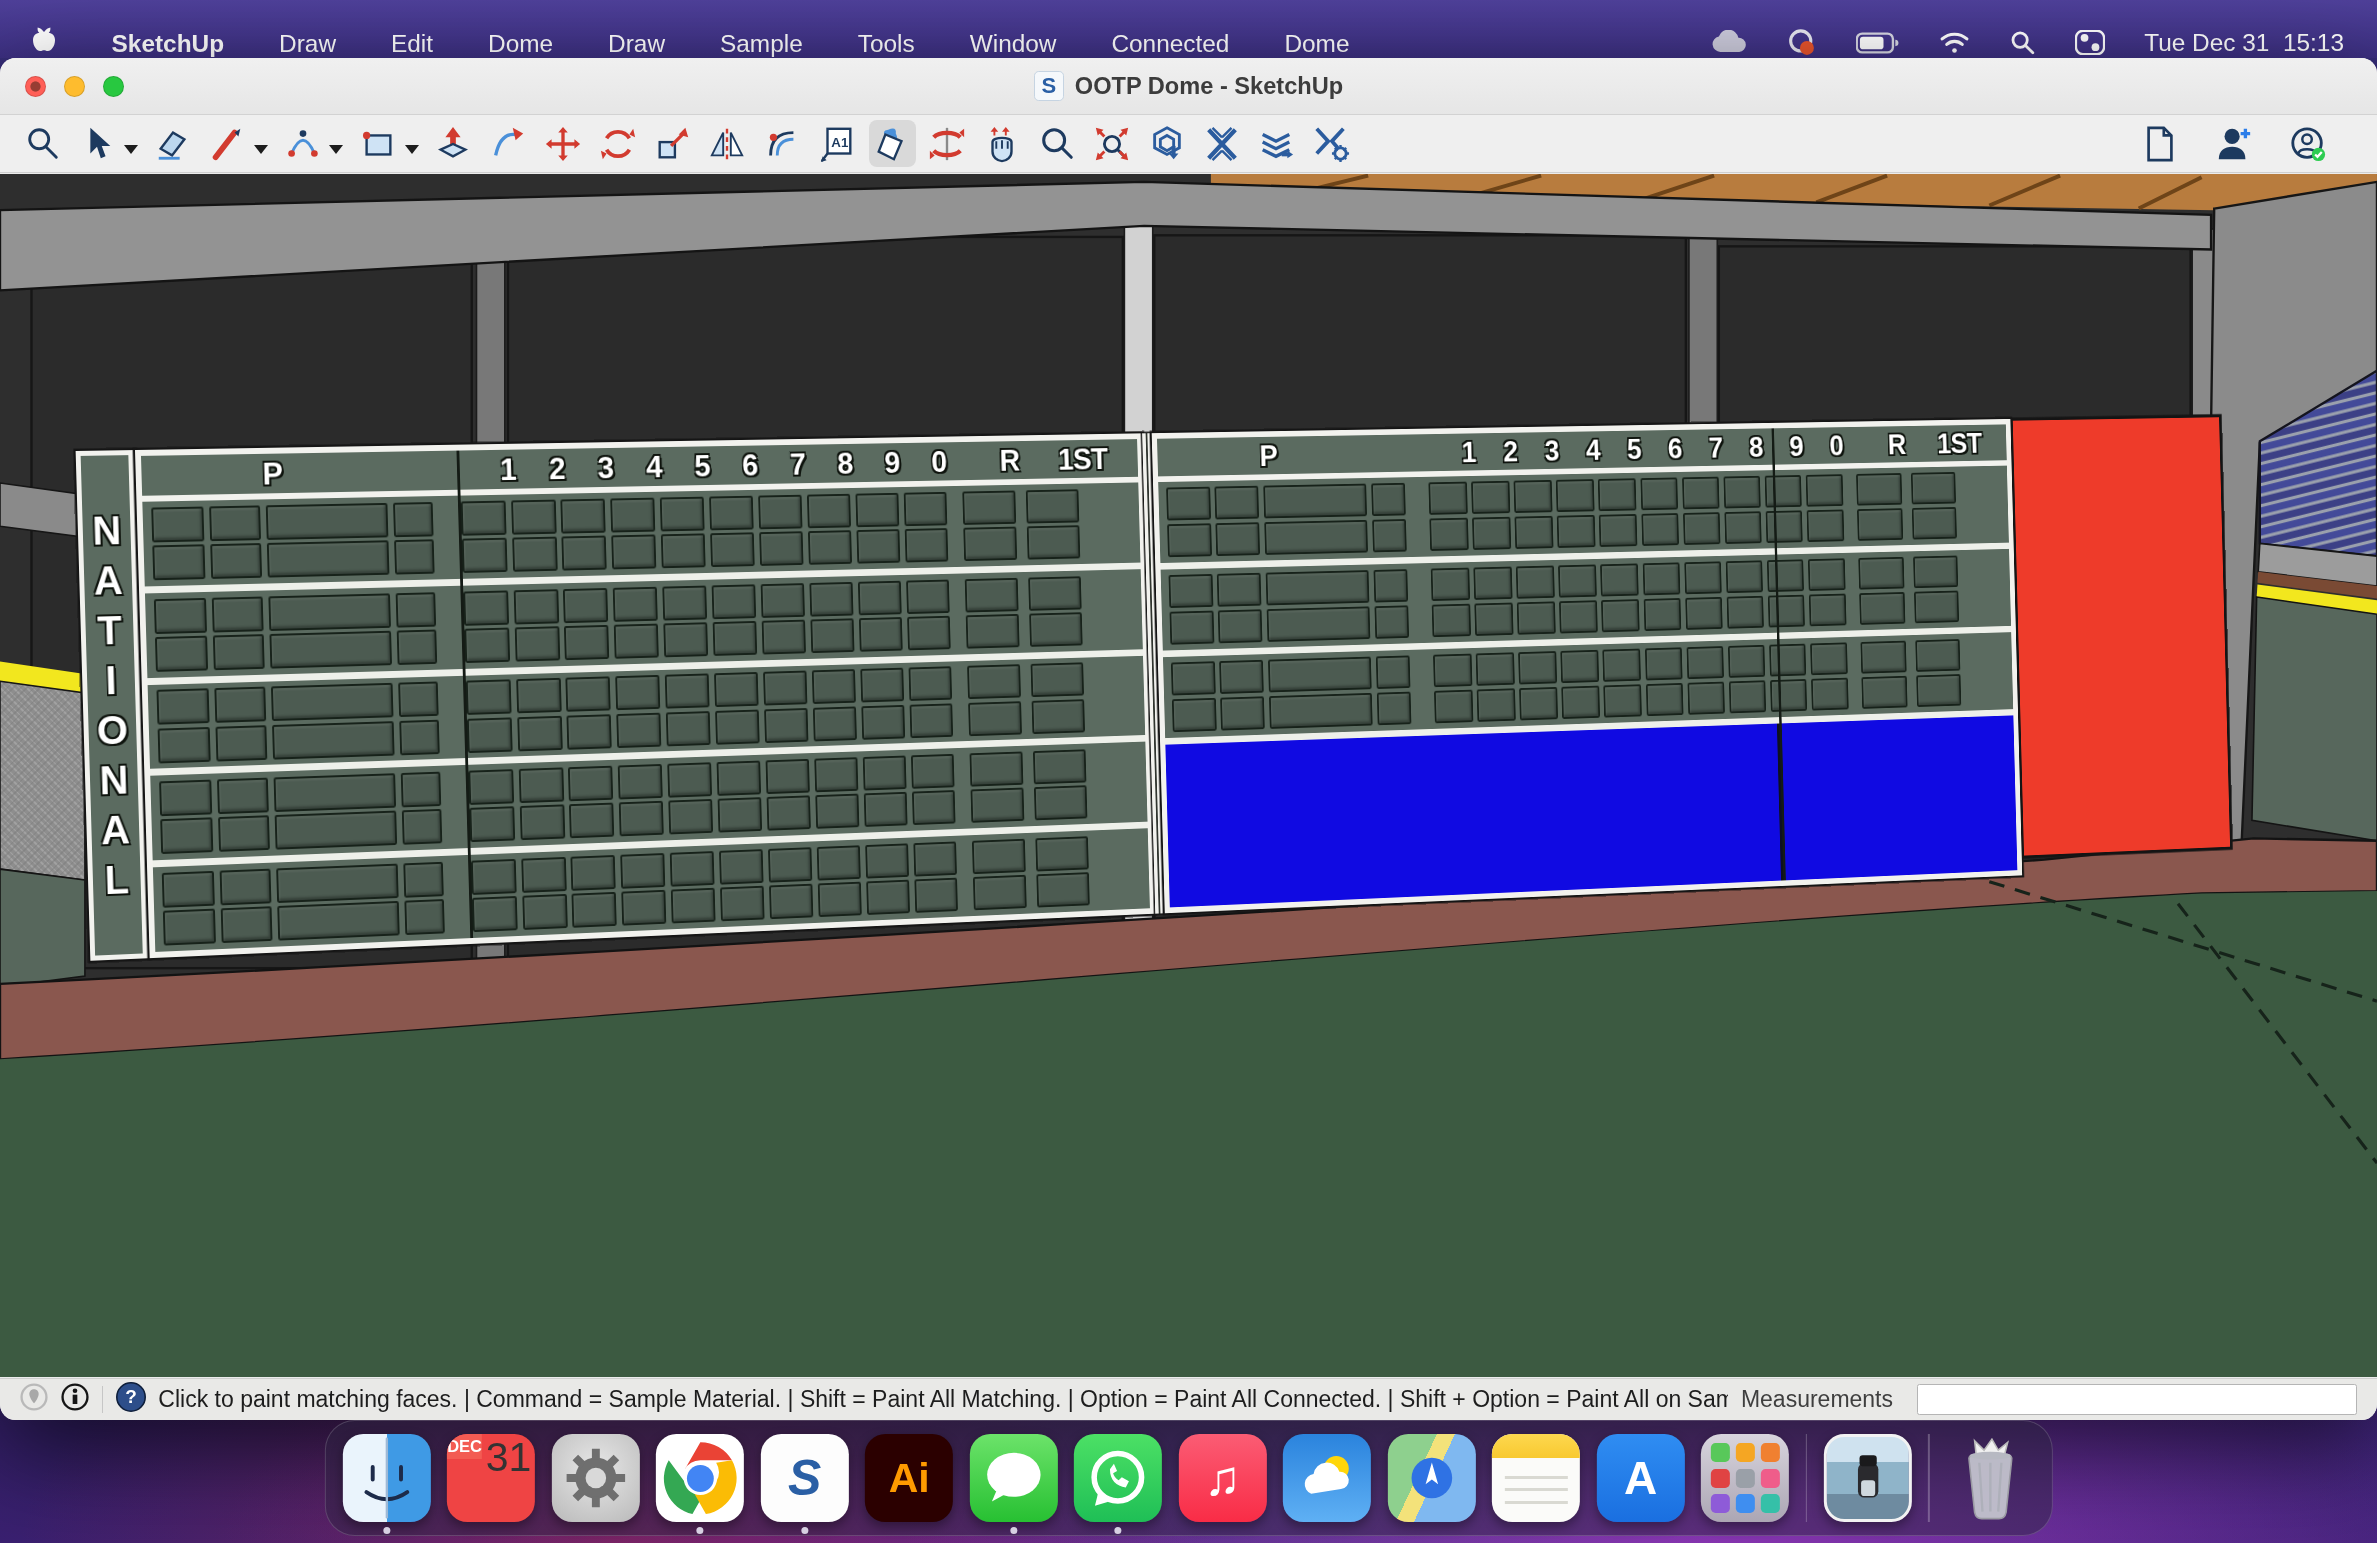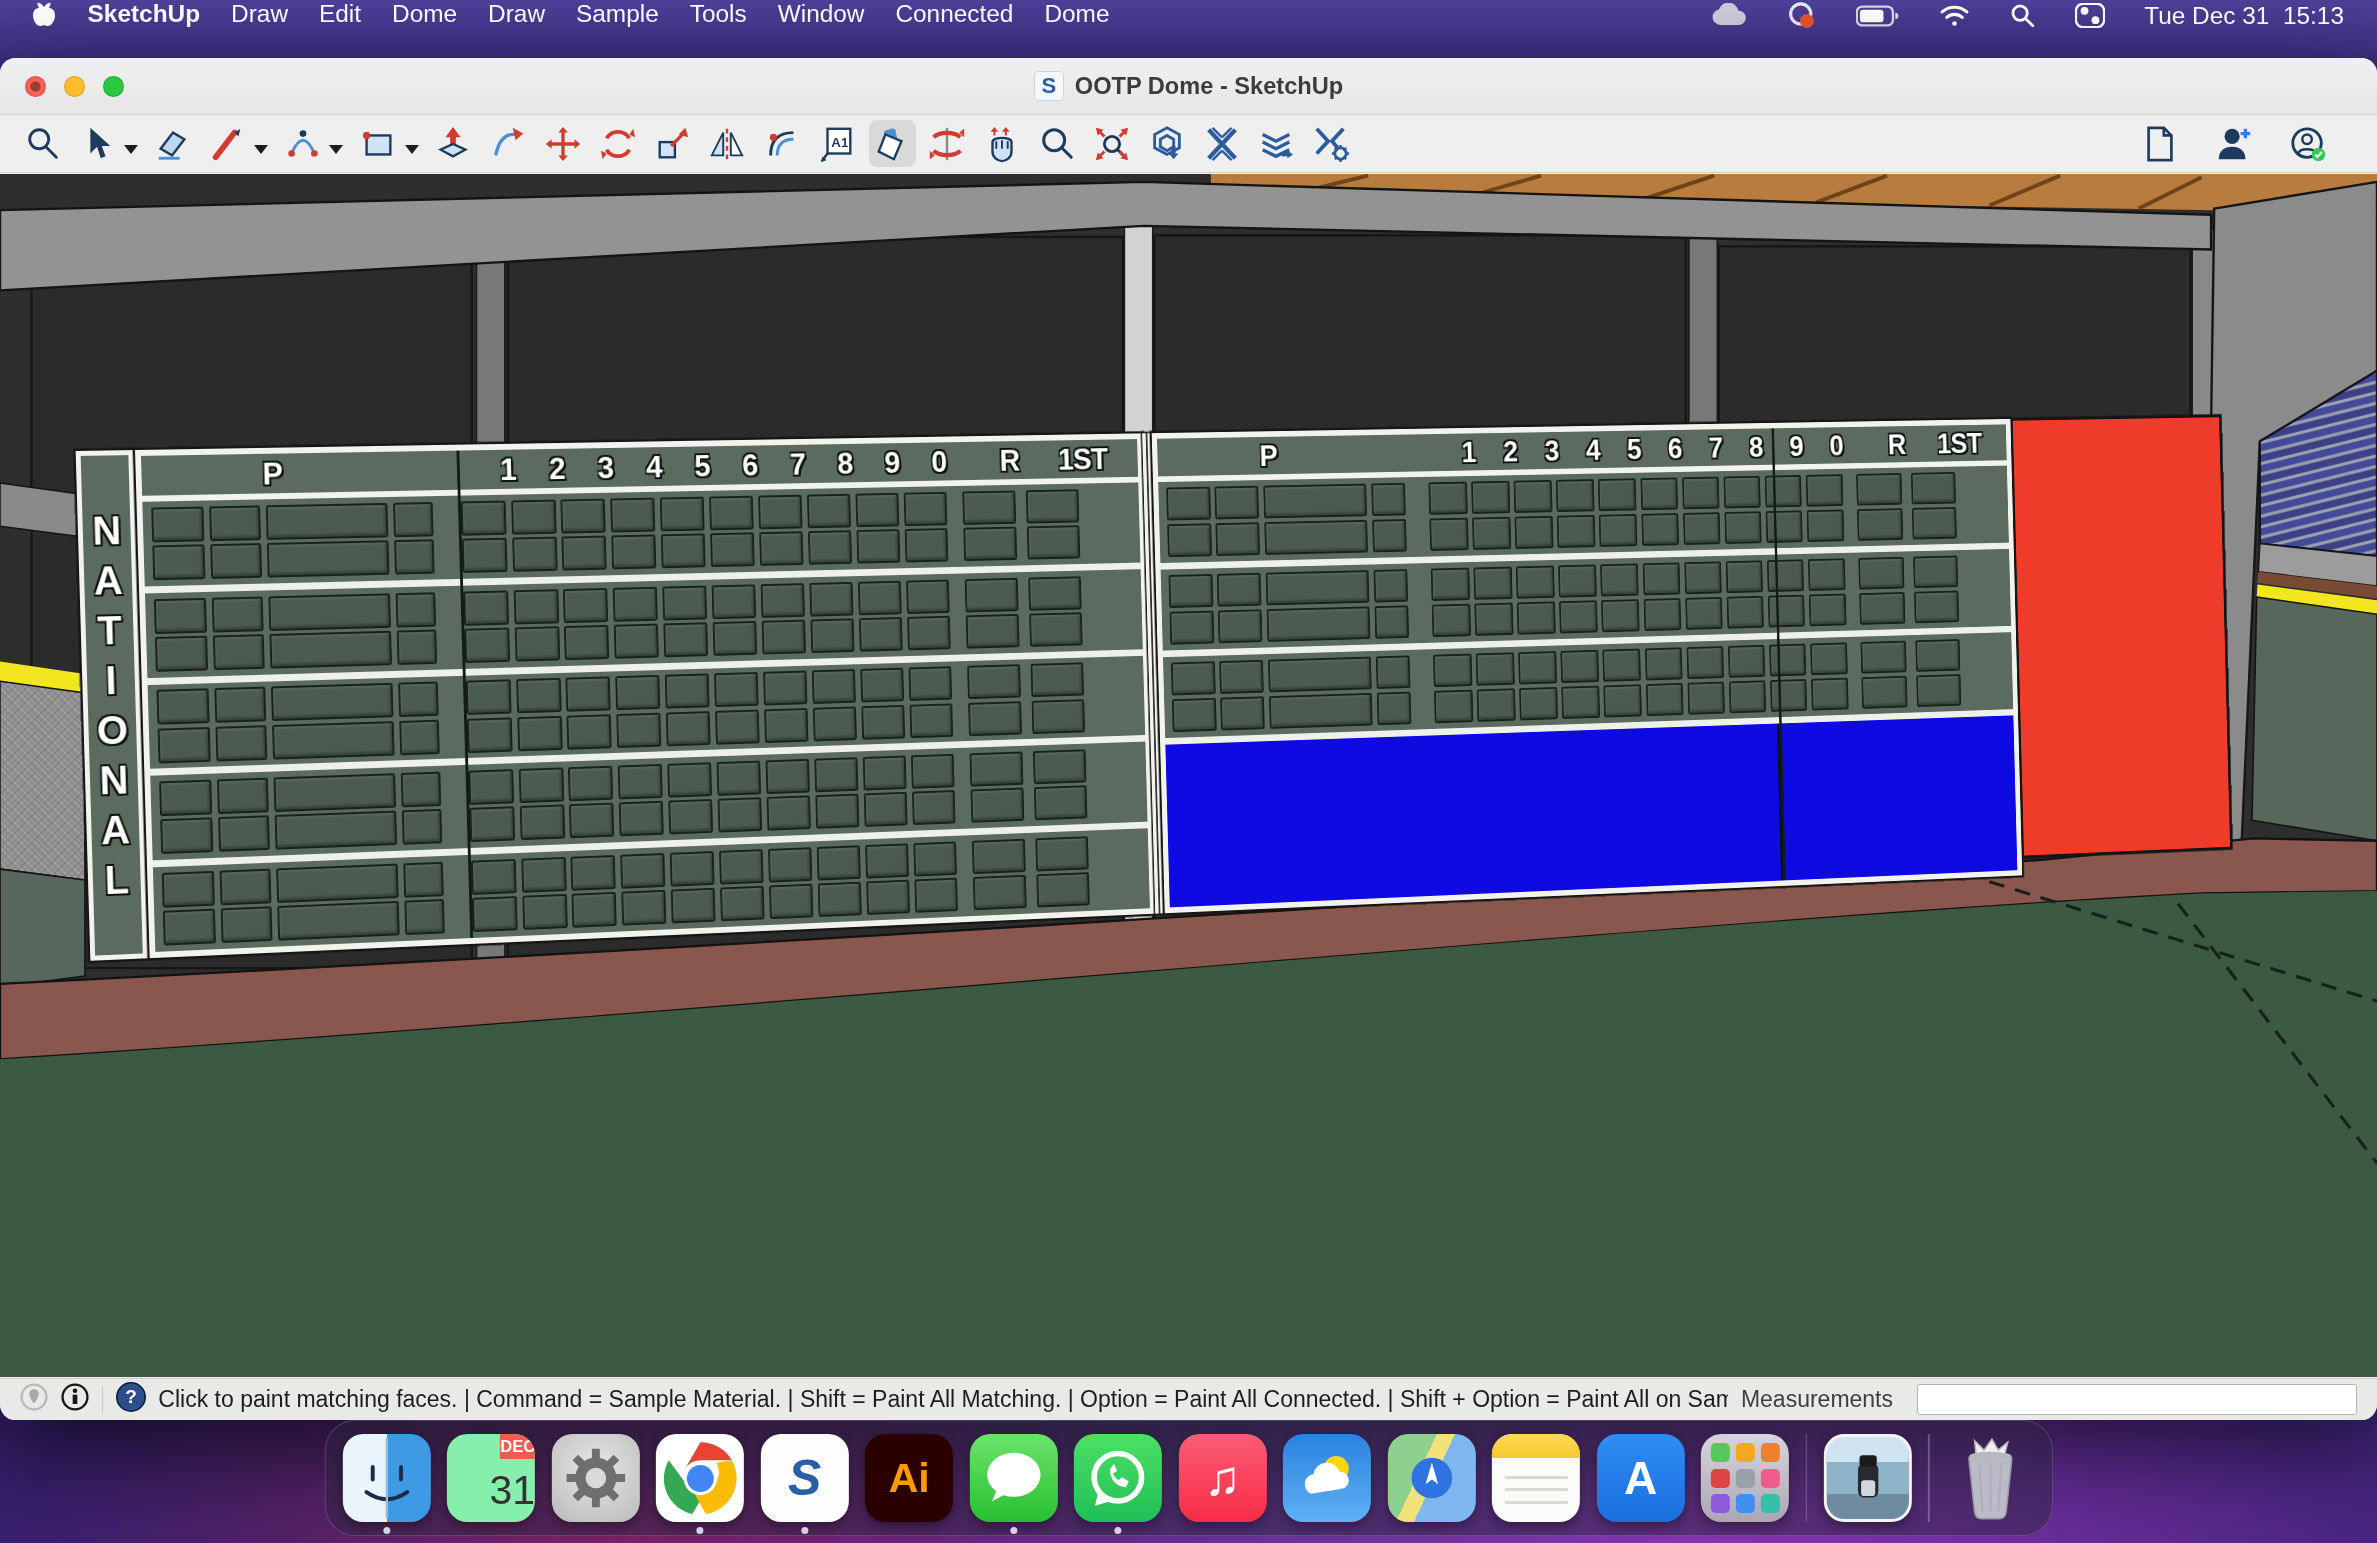--- a/index.html
+++ b/index.html
@@ -8,22 +8,22 @@
     position:relative;overflow:hidden;font-family:"Liberation Sans",sans-serif;
     background:
       radial-gradient(42% 30% at 26% 100%, rgba(190,40,60,.40), transparent 60%),
       radial-gradient(55% 45% at 72% 102%, rgba(168,62,205,.75), transparent 62%),
       radial-gradient(45% 40% at 38% 104%, rgba(96,34,148,.85), transparent 65%),
       radial-gradient(30% 22% at 52% 96%, rgba(40,120,90,.35), transparent 70%),
       radial-gradient(50% 40% at 95% 75%, rgba(70,50,170,.6), transparent 70%),
       linear-gradient(180deg,#39307e 0%,#251b55 30%,#1b1342 55%,#2c1e5e 85%,#3a2070 100%);
   }
   
-  .menubar{position:absolute;top:0;left:0;right:0;height:58px;display:flex;align-items:flex-start;
-    padding:0 33px;color:#fff;font-size:24.4px;gap:31px;
+  .menubar{position:absolute;top:0;left:0;right:0;height:58px;display:flex;align-items:flex-end;
+    padding:0 33px;color:#fff;font-size:24.4px;gap:55px;
     background:linear-gradient(180deg,rgba(84,68,160,.80),rgba(62,48,132,.80));}
   .menubar .app{font-weight:bold}
   .menu-item{white-space:nowrap}
   .menu-right{margin-left:auto;display:flex;align-items:center;gap:39px}
   .menu-right svg{display:block}
   .clock{font-size:24.4px;white-space:pre}
   
   .window{position:absolute;left:0;top:58px;width:2377px;height:1362px;background:#ececec;
     border-radius:15.7px;box-shadow:0 31px 94px rgba(0,0,0,.6)}
   .titlebar{height:57px;position:relative;display:flex;align-items:center;justify-content:center;
@@ -86,21 +86,21 @@
   
   .dock{position:absolute;left:50%;bottom:7.9px;transform:translateX(-50%);height:116px;display:flex;align-items:center;
     gap:16.5px;padding:0 17.3px;background:rgba(46,38,66,.48);border:1.6px solid rgba(255,255,255,.16);border-radius:30px}
   .dock-item{position:relative;width:88px;height:88px;flex:none}
   .tile{width:88px;height:88px;border-radius:20.4px;overflow:hidden;position:relative;
     display:flex;align-items:center;justify-content:center;box-shadow:0 4.7px 11px rgba(0,0,0,.35)}
   .dot{position:absolute;left:50%;bottom:-11.8px;width:7px;height:7px;border-radius:50%;background:#d7d0e2;transform:translateX(-50%)}
   .dock-sep{width:1.6px;height:88px;background:rgba(255,255,255,.25);flex:none}
   
   .t-finder{background:linear-gradient(90deg,#eaf4fc 0 50%,#3f9ae5 50% 100%)}
-  .t-cal{background:#86efac;flex-direction:column;align-items:flex-end;display:flex}
+  .t-cal{background:#ef4444;flex-direction:row;align-items:flex-start;display:flex}
   .cal-top{height:25px;background:#f35c53;color:#fff;font-weight:bold;font-size:16.5px;display:flex;align-items:center;justify-content:center}
   .cal-day{flex:1;display:flex;align-items:center;justify-content:center;font-size:41px;color:#333}
   .t-settings{background:radial-gradient(circle at 50% 40%,#e8e8e8,#b9b9b9)}
   .t-chrome{background:#fff}
   .t-sketchup{background:#fdfdfd;color:#2a5fa5;font-size:50px;font-weight:bold;font-style:italic}
   .t-ai{background:#2b0000;color:#ff9a00;font-size:41px;font-weight:bold}
   .t-messages{background:linear-gradient(#6ce36a,#27c032)}
   .t-whatsapp{background:linear-gradient(#4ce065,#1fbf56)}
   .t-music{background:linear-gradient(#fb5c74,#f92c46);color:#fff;font-size:49px}
   .t-weather{background:linear-gradient(#2a83dd,#5fb0f4)}

